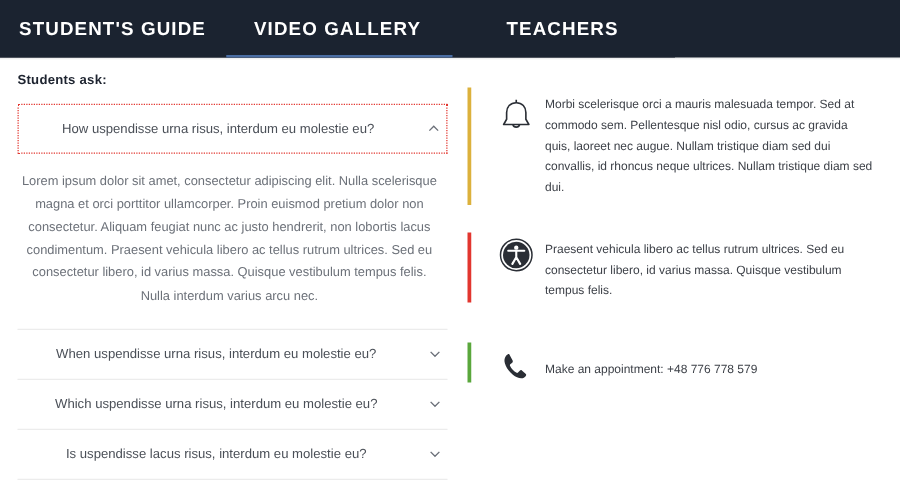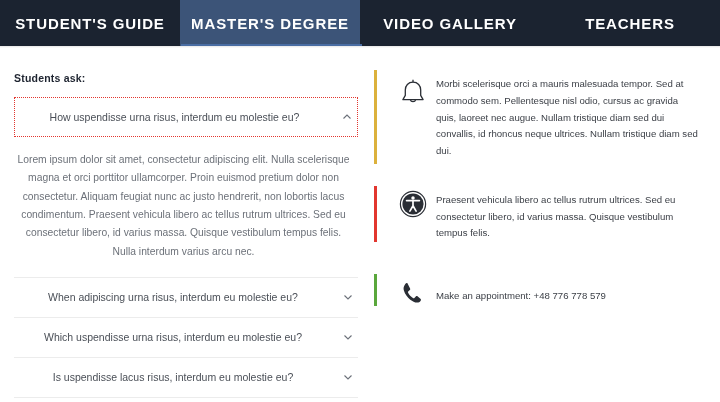--- a/index.html
+++ b/index.html
@@ -55,21 +55,21 @@
   .content {
     position: absolute;
     top: 48px; left: 0;
     width: 720px; height: 354px;
     background: #ffffff;
   }
 
   
   .faq {
     position: absolute;
-    left: 14px; top: 24px;
+    left: 14px; top: 10px;
     width: 344px;
   }
   .faq-heading {
     font-size: 10.5px;
     font-weight: bold;
     color: #1e2430;
     letter-spacing: 0.2px;
     margin-bottom: 13px;
   }
 
@@ -152,23 +152,20 @@
     font-size: 9.6px;
   }
 </style>
 </head>
 <body>
 
 <div class="navbar">
   <div class="nav-tab">
     <span>STUDENT'S GUIDE</span>
   </div>
-  <div class="nav-tab active">
-    <span>MASTER'S DEGREE</span>
-  </div>
   <div class="nav-tab">
     <span>VIDEO GALLERY</span>
   </div>
   <div class="nav-tab">
     <span>TEACHERS</span>
   </div>
 </div>
 <div class="nav-underline"></div>
 <div class="nav-shadow"></div>
 
@@ -184,21 +181,21 @@
           <svg viewBox="0 0 10 10" width="10" height="10" aria-hidden="true">
             <polyline points="1.5,6.5 5,3 8.5,6.5" fill="none" stroke="#6b7079" stroke-width="1.1"></polyline>
           </svg>
         </span>
       </div>
       <div class="acc-body">Lorem ipsum dolor sit amet, consectetur adipiscing elit. Nulla scelerisque magna et orci porttitor ullamcorper. Proin euismod pretium dolor non consectetur. Aliquam feugiat nunc ac justo hendrerit, non lobortis lacus condimentum. Praesent vehicula libero ac tellus rutrum ultrices. Sed eu consectetur libero, id varius massa. Quisque vestibulum tempus felis. Nulla interdum varius arcu nec.</div>
     </div>
 
     <div class="acc-item">
       <div class="acc-q">
-        <span>When adipiscing urna risus, interdum eu molestie eu?</span>
+        <span>When uspendisse urna risus, interdum eu molestie eu?</span>
         <span class="chev">
           <svg viewBox="0 0 10 10" width="10" height="10" aria-hidden="true">
             <polyline points="1.5,3.5 5,7 8.5,3.5" fill="none" stroke="#6b7079" stroke-width="1.1"></polyline>
           </svg>
         </span>
       </div>
     </div>
 
     <div class="acc-item">
       <div class="acc-q">

